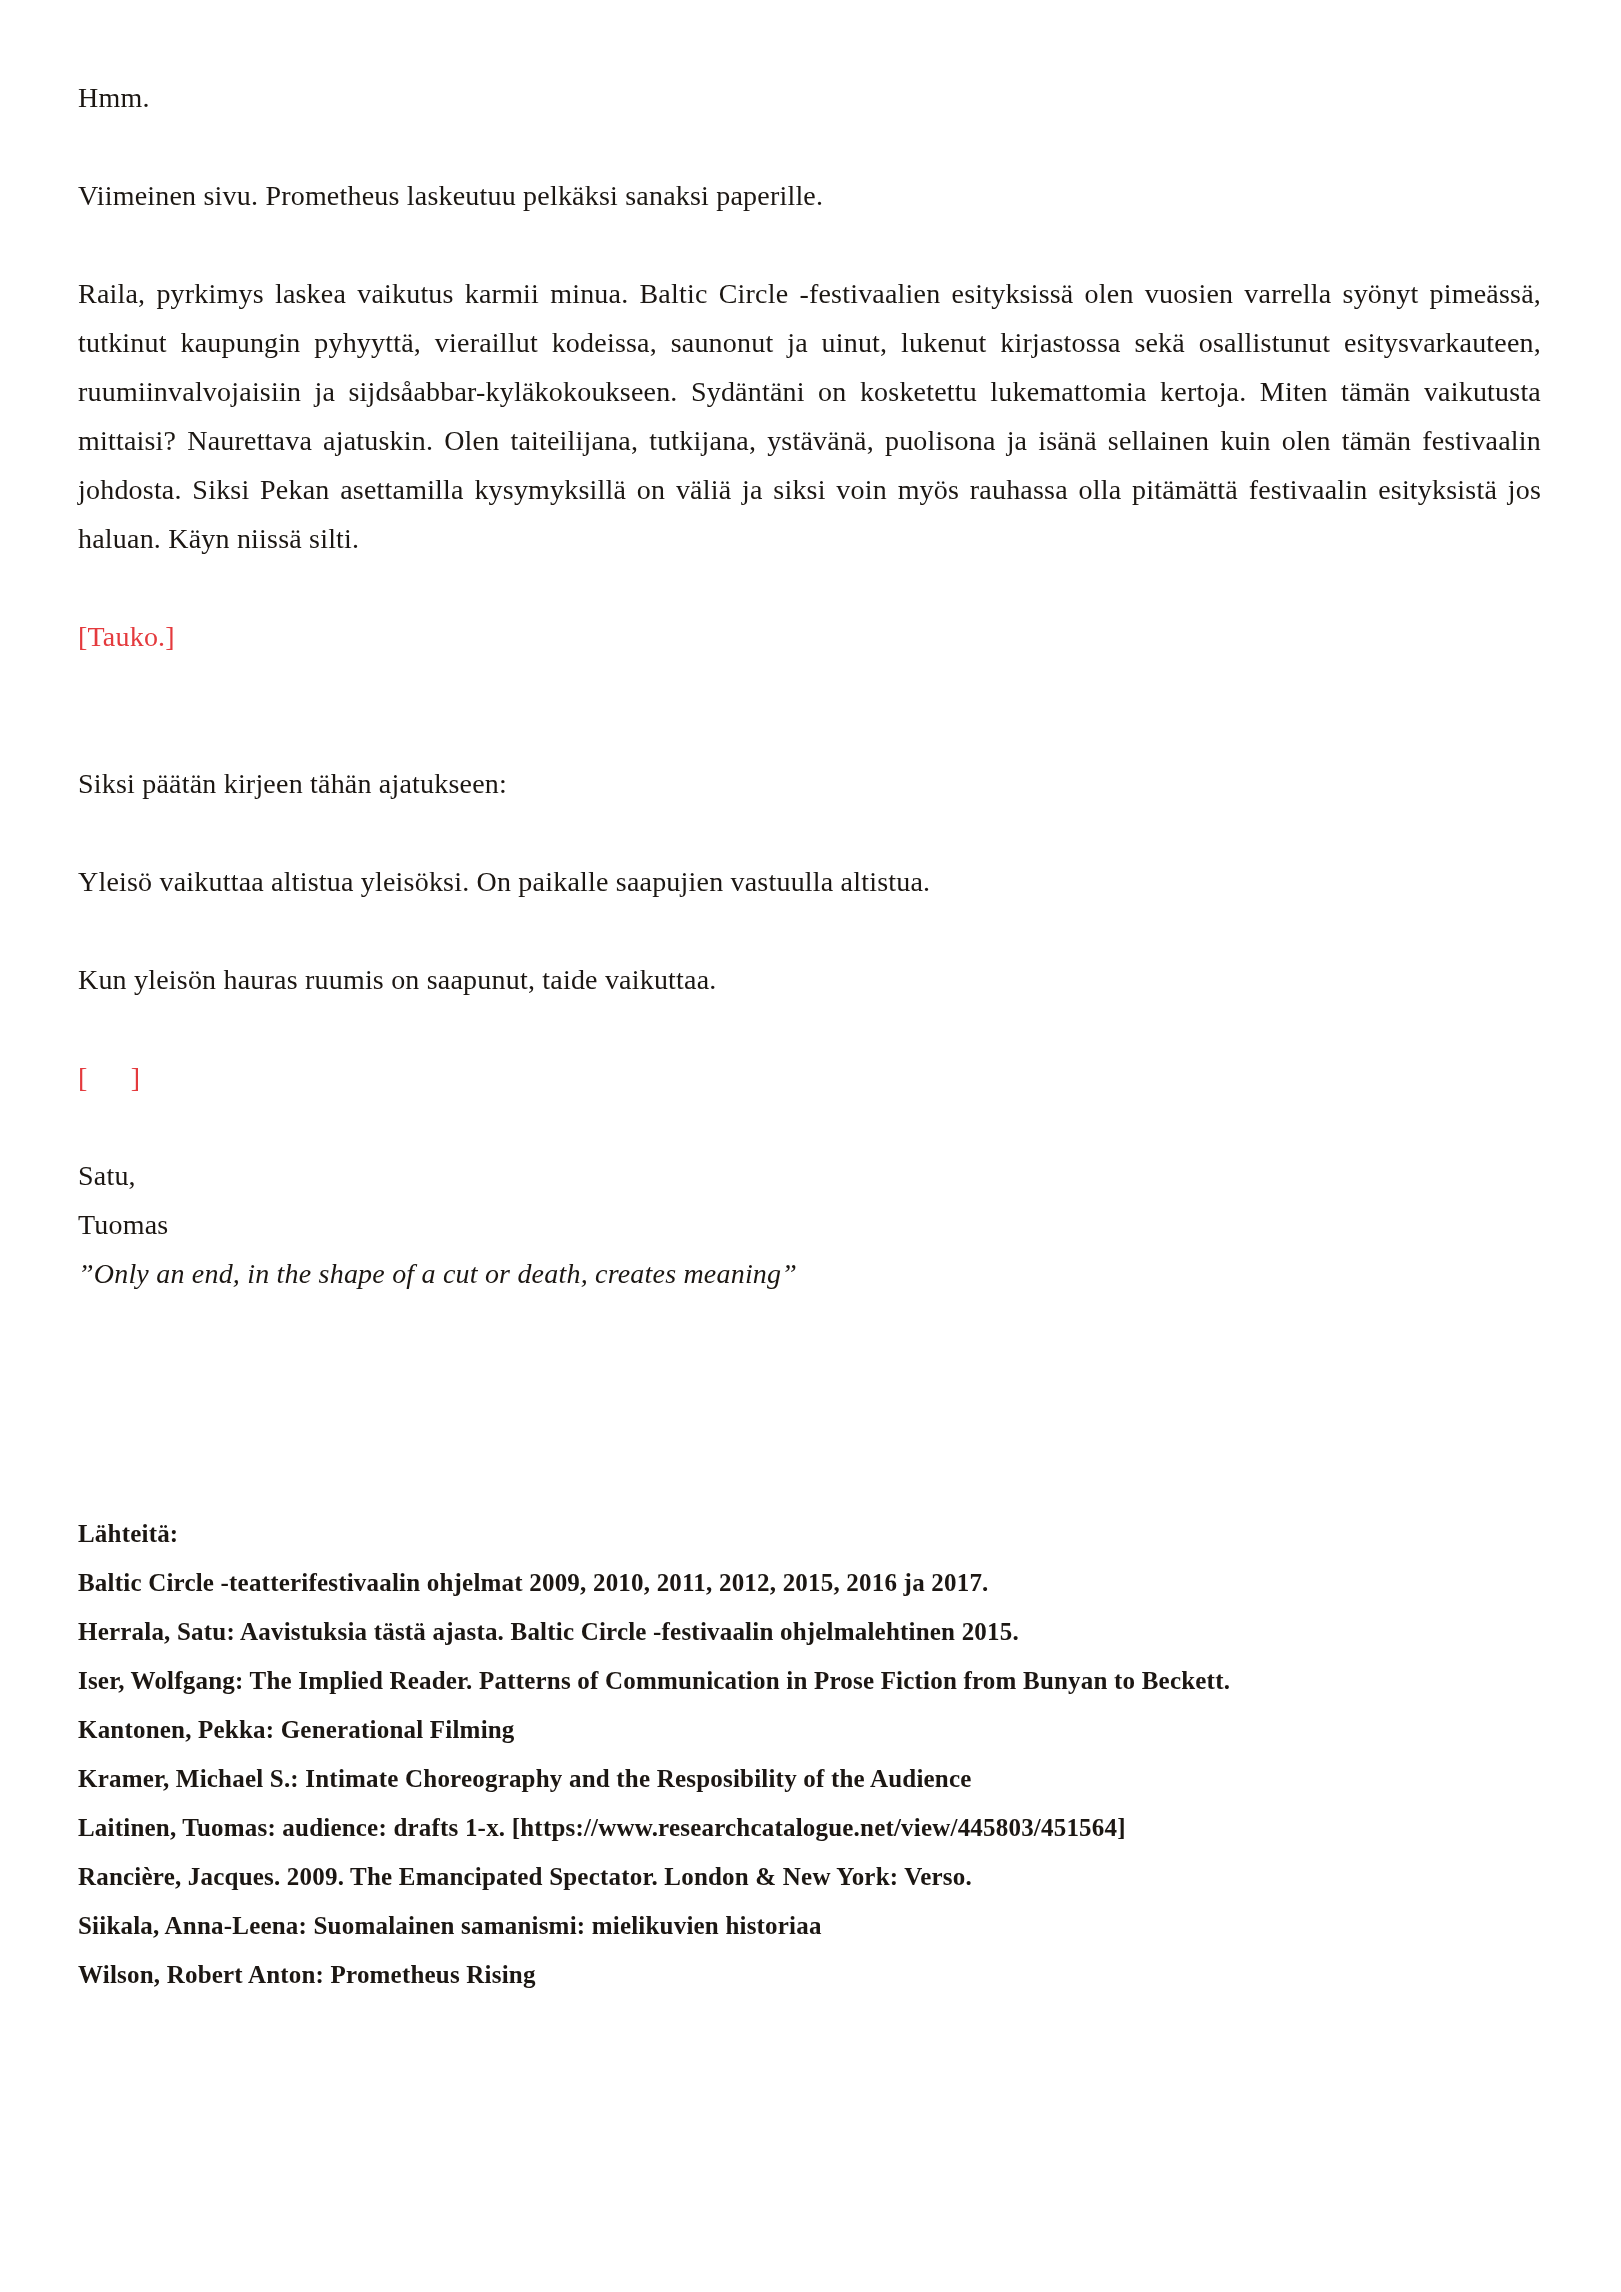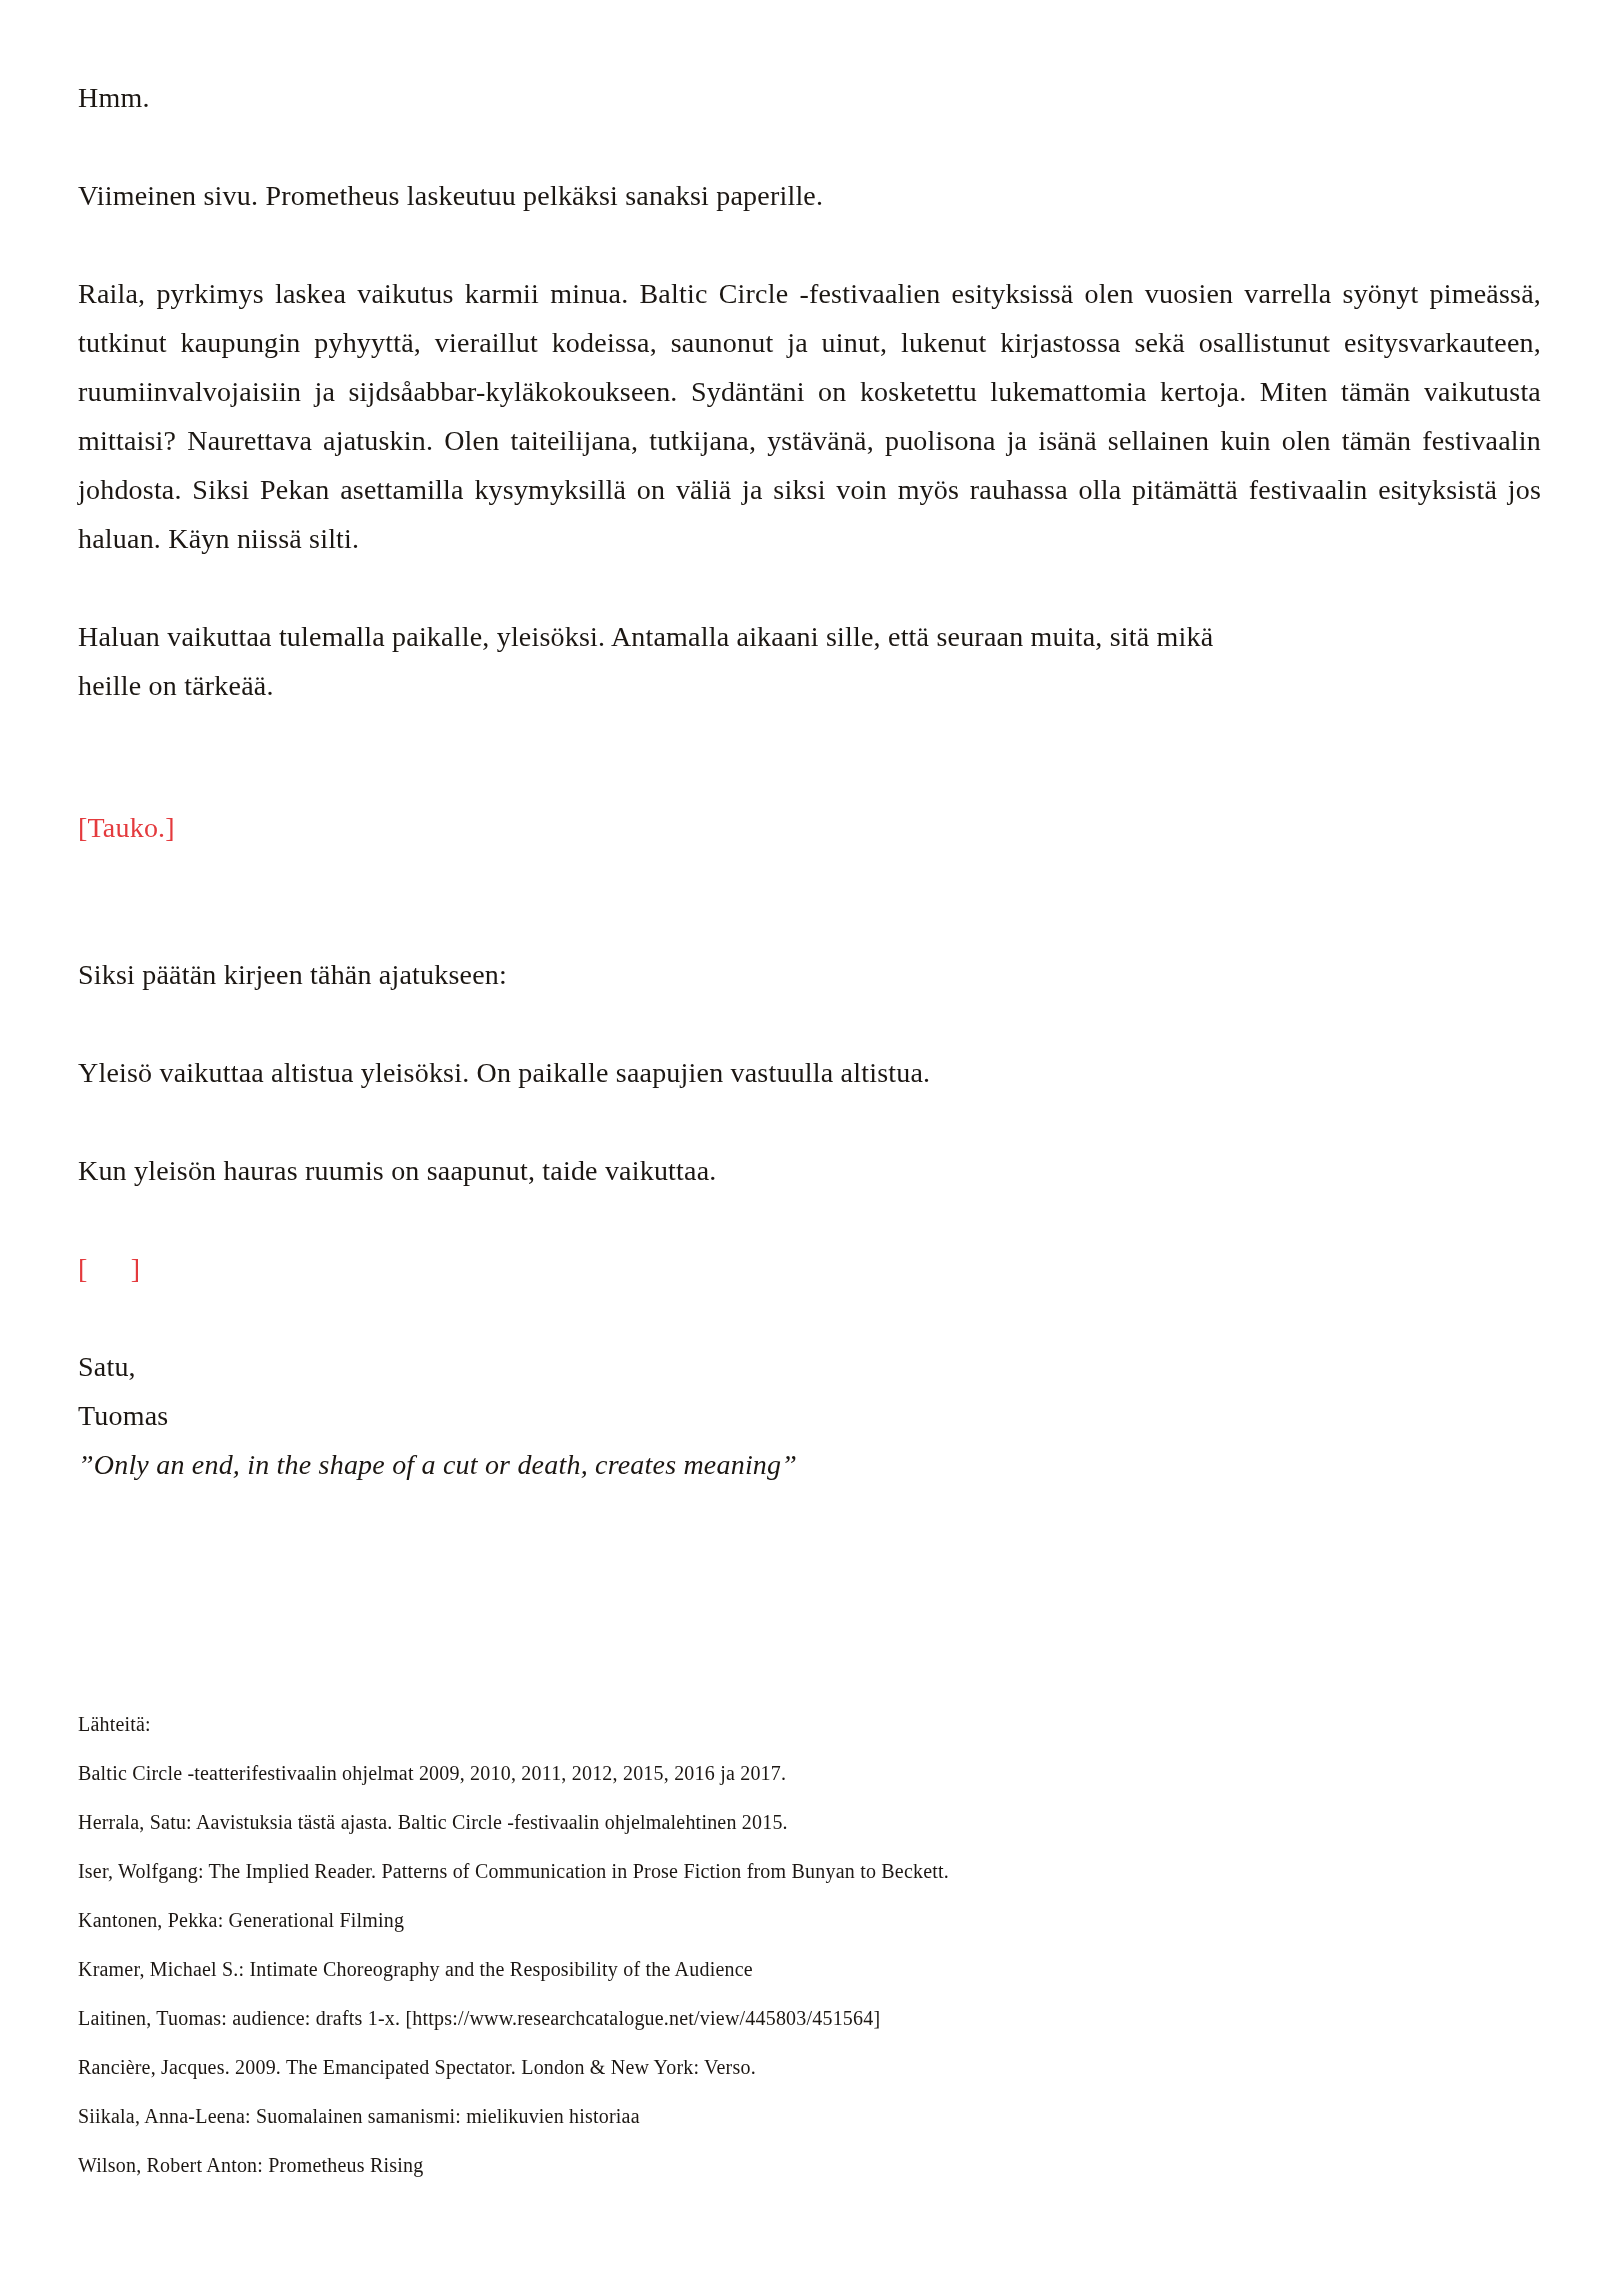--- a/index.html
+++ b/index.html
@@ -24,40 +24,37 @@
     letter-spacing: 0.2px;
   }
   .justify { text-align: justify; }
   .line { display: block; white-space: nowrap; }
   .red { color: var(--accent-red, #e43a3d); }
   .italic { font-style: italic; font-family: Liberation Serif, serif; }
   .gap-after-lg { margin-bottom: 93px; }
   .gap-after-xl { margin-bottom: 98px; }
   .signature { margin-bottom: 211px; }
   .references .ref {
-    font-size: 20px;
+    font-size: 25px;
     line-height: 49px;
     letter-spacing: 0.2px;
+    font-weight: bold;
   }
 </style>
 </head>
 <body style="background: rgb(255, 255, 255); color: rgb(28, 23, 19);">
 
 <main class="page">
 
   <p class="para">Hmm.</p>
 
   <p class="para">Viimeinen sivu. Prometheus laskeutuu pelkäksi sanaksi paperille.</p>
 
   <p class="para justify">Raila, pyrkimys laskea vaikutus karmii minua. Baltic Circle -festivaalien esityksissä olen vuosien varrella syönyt pimeässä, tutkinut kaupungin pyhyyttä, vieraillut kodeissa, saunonut ja uinut, lukenut kirjastossa sekä osallistunut esitysvarkauteen, ruumiinvalvojaisiin ja sijdsåabbar-kyläkokoukseen. Sydäntäni on kosketettu lukemattomia kertoja. Miten tämän vaikutusta mittaisi? Naurettava ajatuskin. Olen taiteilijana, tutkijana, ystävänä, puolisona ja isänä sellainen kuin olen tämän festivaalin johdosta. Siksi Pekan asettamilla kysymyksillä on väliä ja siksi voin myös rauhassa olla pitämättä festivaalin esityksistä jos haluan. Käyn niissä silti.</p>
 
-  <p class="para gap-after-lg">
-    <span class="line">Haluan vaikuttaa tulemalla paikalle, yleisöksi. Antamalla aikaani sille, että seuraan muita, sitä mikä</span>
-    <span class="line">heille on tärkeää.</span>
-  </p>
 
   <p class="para red gap-after-xl">[Tauko.]</p>
 
   <p class="para">Siksi päätän kirjeen tähän ajatukseen:</p>
 
   <p class="para">Yleisö vaikuttaa altistua yleisöksi. On paikalle saapujien vastuulla altistua.</p>
 
   <p class="para">Kun yleisön hauras ruumis on saapunut, taide vaikuttaa.</p>
 
   <p class="para red">[&nbsp;&nbsp;&nbsp;&nbsp;&nbsp;&nbsp;]</p>

